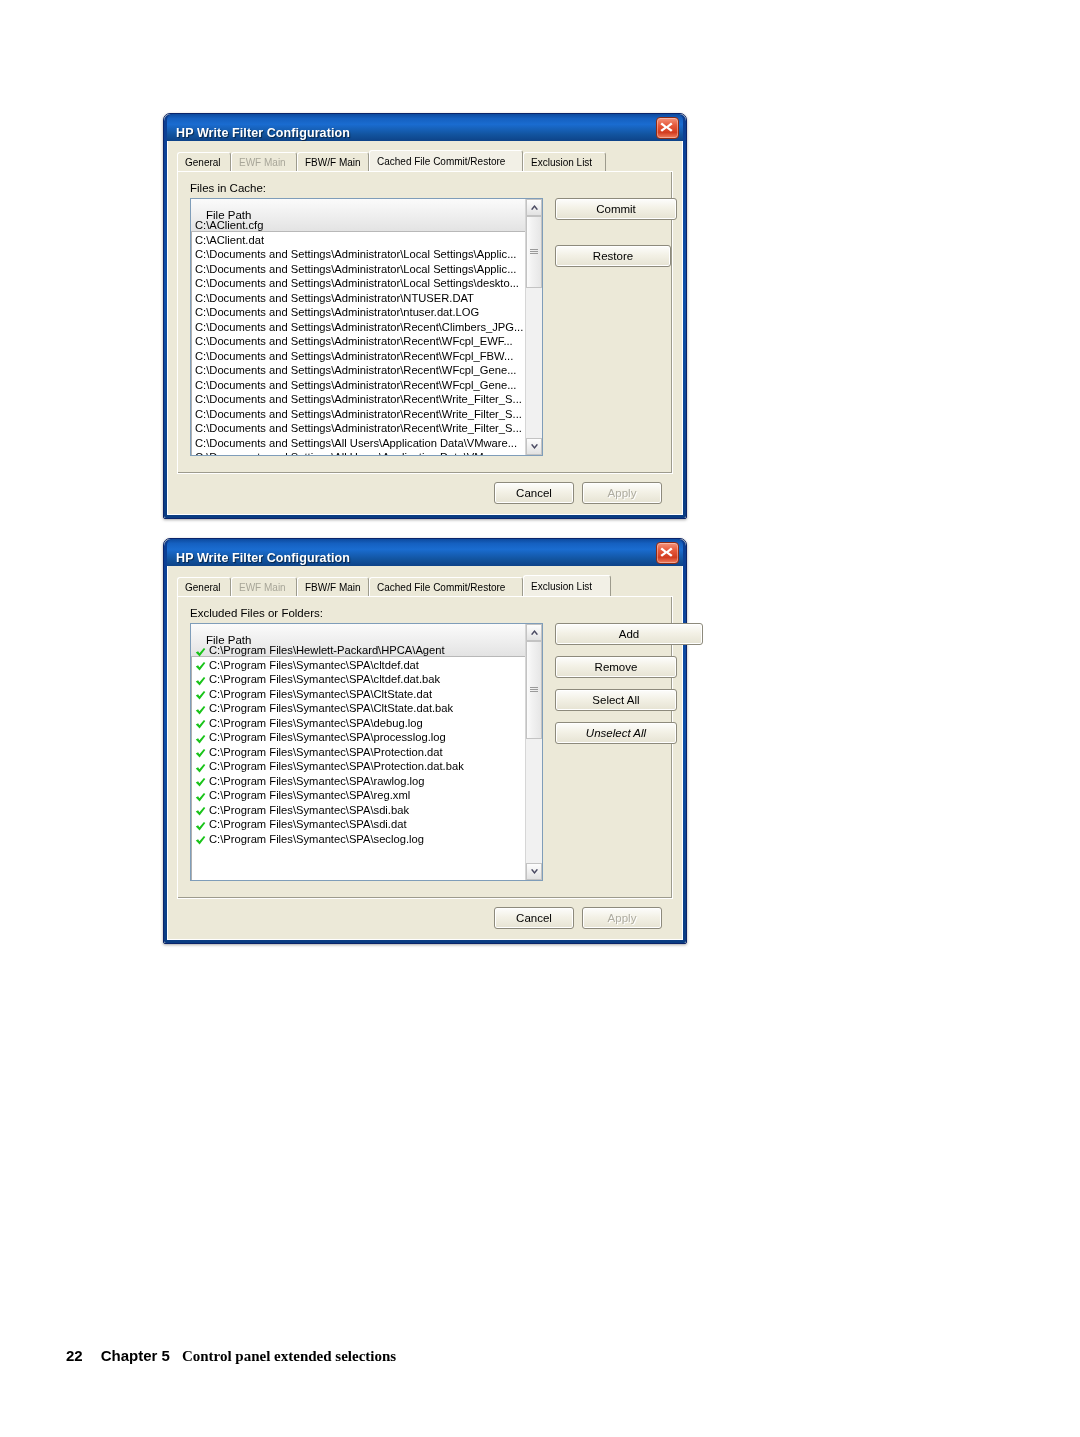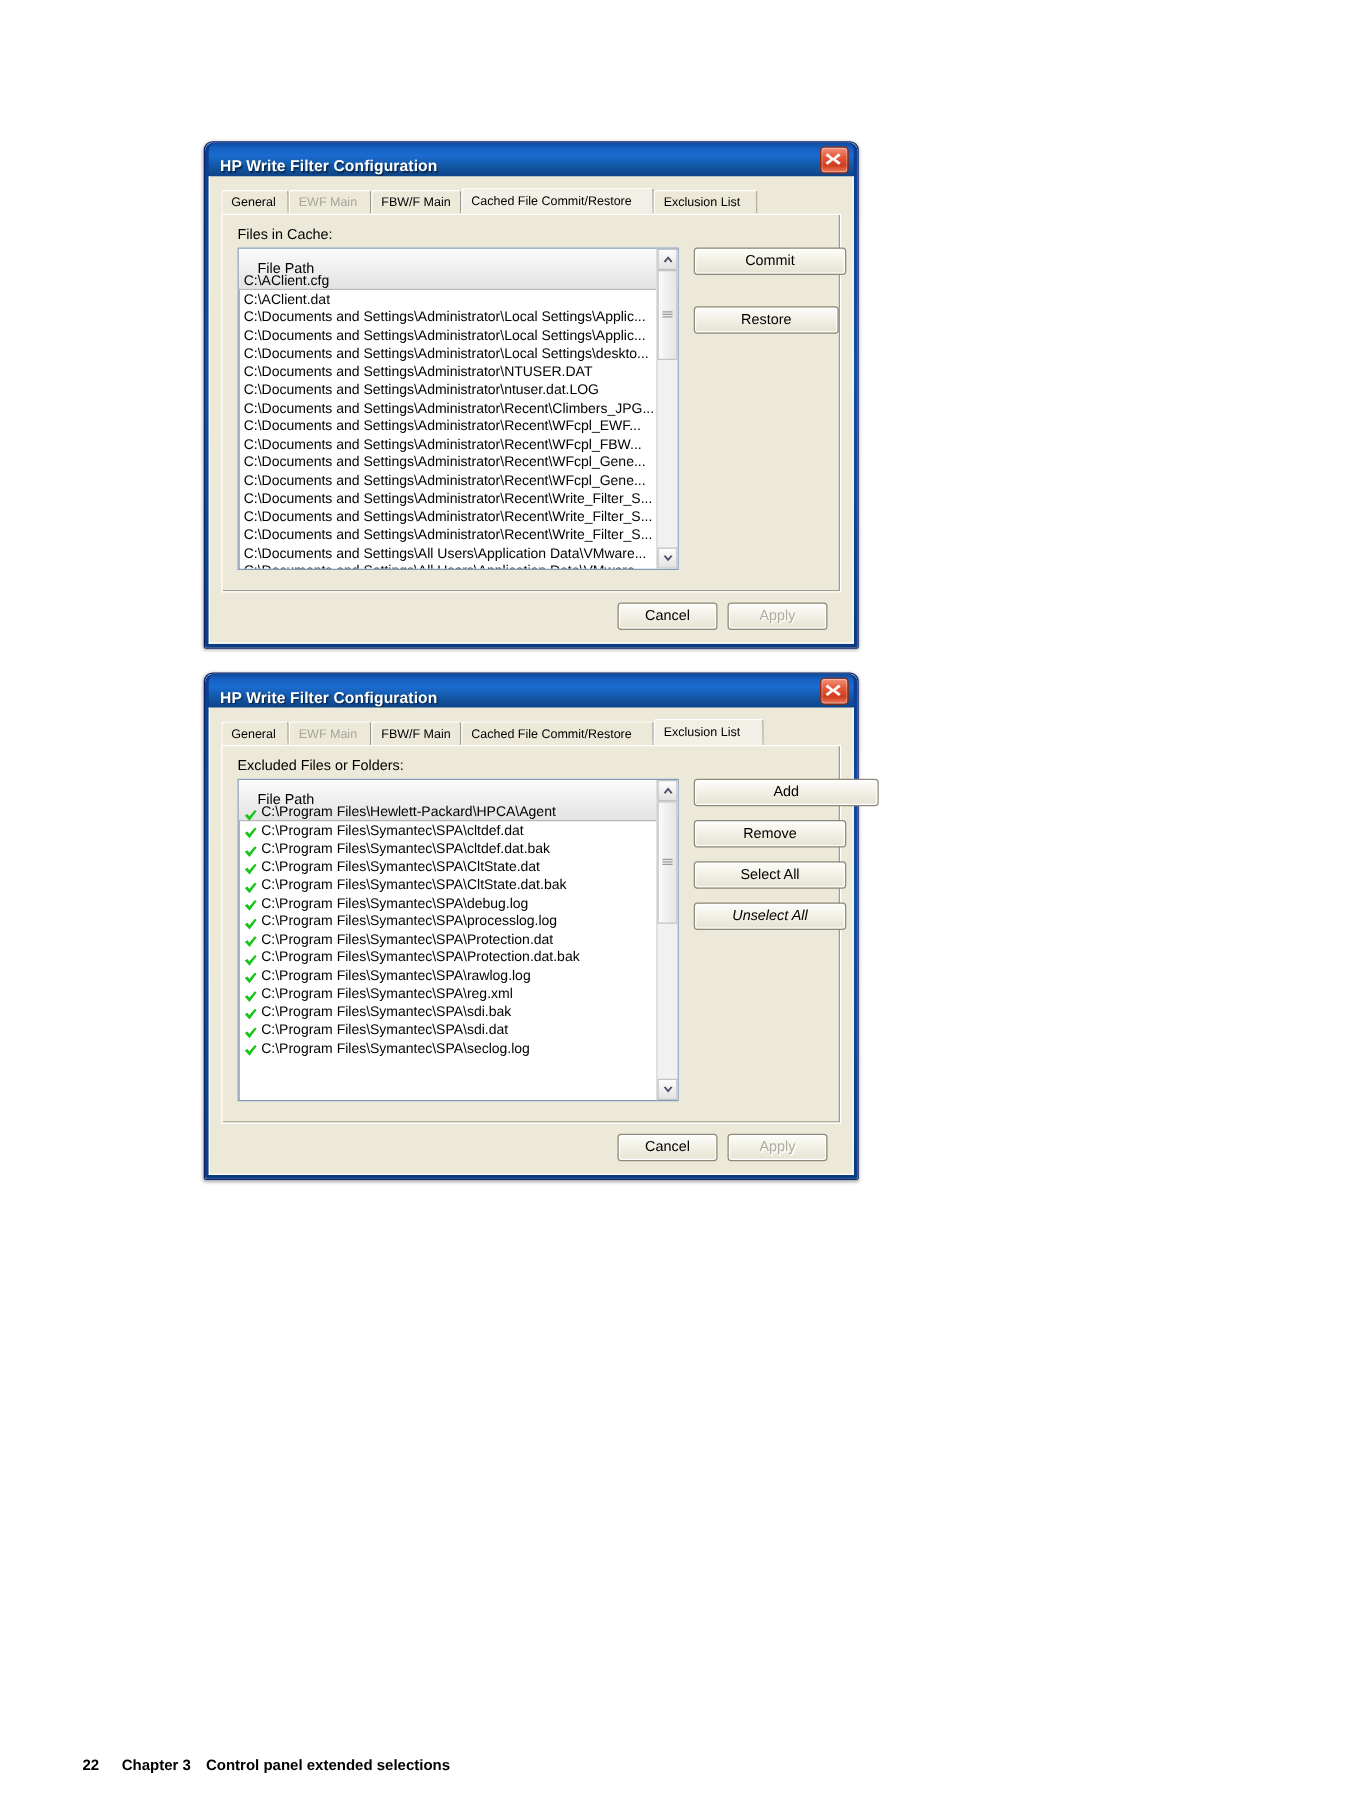--- a/index.html
+++ b/index.html
@@ -238,30 +238,30 @@
   .btn.disabled {
     color: #aeaca0;
     text-shadow: 1px 1px 0 #ffffff;
     cursor: default;
   }
 
   
   .footer {
     position: absolute;
     left: 66px;
-    top: 1405px;
-    font-size: 12px;
+    top: 1347px;
+    font-size: 15px;
     color: #000000;
     display: flex;
     align-items: baseline;
     font-family: "Liberation Sans", sans-serif;
   }
   .footer .pg { font-weight: bold; margin-right: 18px; }
   .footer .ch { font-weight: bold; margin-right: 12px; }
-  .footer .ti { font-weight: bold; }
+  .footer .ti { font-weight: bold; font-family: Liberation Serif, serif; }
 </style>
 </head>
 <body>
 
 <div class="dialog" id="dlg0" style="left:163px; top:113px; width:524px; height:406px;">
   <div class="dlg-frame">
     <div class="titlebar">
       <div class="title-text">HP Write Filter Configuration</div>
       <div class="close-btn">
         <svg width="19" height="18" viewBox="0 0 19 18" aria-hidden="true">
@@ -533,15 +533,15 @@
       <span>Cancel</span>
     </div>
     <div class="btn disabled" style="right:20px; bottom:10px; width:80px;">
       <span>Apply</span>
     </div>
   </div>
 </div>
 
 <div class="footer">
   <span class="pg">22</span>
-  <span class="ch">Chapter 3</span>
+  <span class="ch">Chapter 5</span>
   <span class="ti">Control panel extended selections</span>
 </div>
 
 </body></html>

